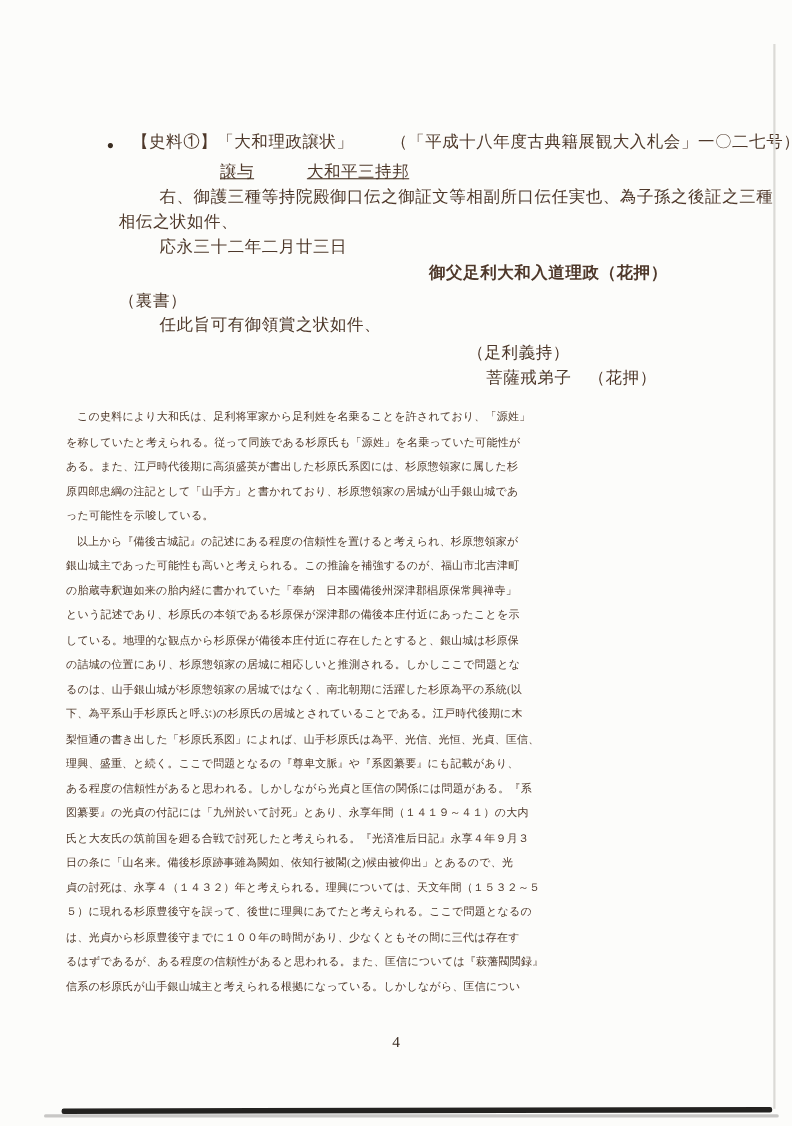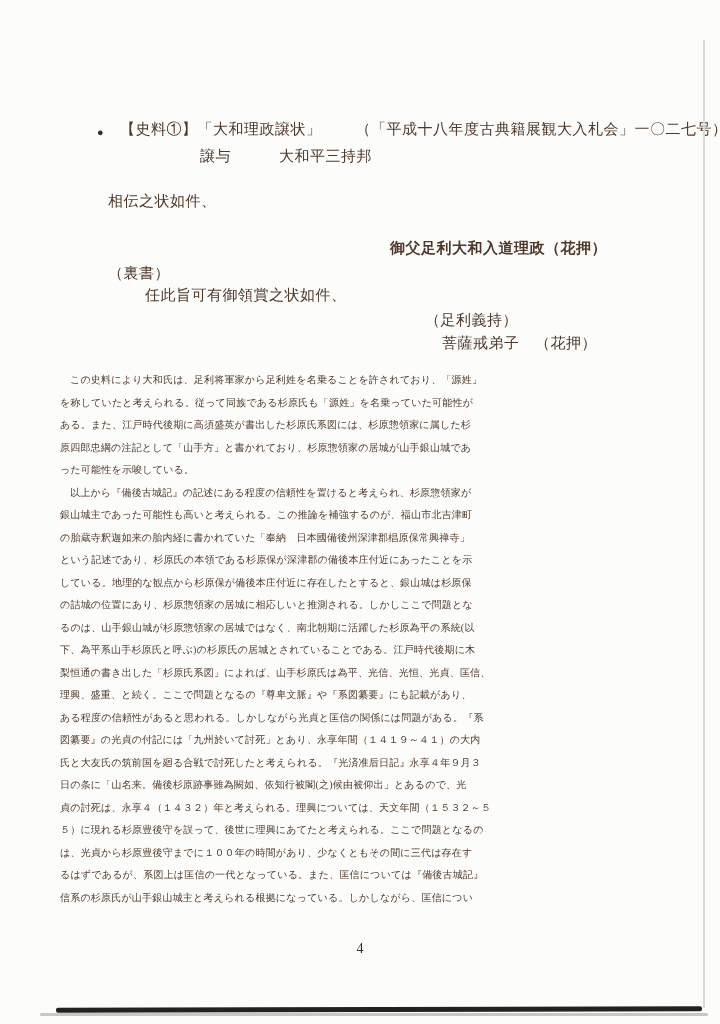--- a/index.html
+++ b/index.html
@@ -87,28 +87,30 @@
 
 <div class="scan-page">
 
   <span class="bullet">●</span>
 
   <div class="abs shiryo-line heading-row" style="left:120px; top:120px;">
     <span>【史料①】「大和理政譲状」</span>
     <span>（「平成十八年度古典籍展観大入札会」一〇二七号）</span>
   </div>
 
-  <div class="abs shiryo-line grant-row" style="left:200px; top:147px;">
+  <div class="abs shiryo-line grant-row" style="left:200px; top:147px;text-decoration:underline;">
     <span>譲与</span>
     <span>大和平三持邦</span>
   </div>
 
+  <div class="abs shiryo-line" style="left:145px; top:170px;">右、御護三種等持院殿御口伝之御証文等相副所口伝任実也、為子孫之後証之三種</div>
 
   <div class="abs shiryo-line" style="left:108px; top:192px;">相伝之状如件、</div>
 
+  <div class="abs shiryo-line" style="left:145px; top:215px;">応永三十二年二月廿三日</div>
 
   <div class="abs shiryo-line" style="left:390px; top:239px;font-weight:bold;">御父足利大和入道理政（花押）</div>
 
   <div class="abs shiryo-line" style="left:108px; top:264px;">（裏書）</div>
 
   <div class="abs shiryo-line" style="left:145px; top:286px;">任此旨可有御領賞之状如件、</div>
 
   <div class="abs shiryo-line" style="left:425px; top:311px;">（足利義持）</div>
 
   <div class="abs shiryo-line" style="left:442px; top:334px;">菩薩戒弟子　（花押）</div>
@@ -132,21 +134,21 @@
         <div class="tline">下、為平系山手杉原氏と呼ぶ)の杉原氏の居城とされていることである。江戸時代後期に木</div>
         <div class="tline">梨恒通の書き出した「杉原氏系図」によれば、山手杉原氏は為平、光信、光恒、光貞、匡信、</div>
         <div class="tline">理興、盛重、と続く。ここで問題となるの『尊卑文脈』や『系図纂要』にも記載があり、</div>
         <div class="tline">ある程度の信頼性があると思われる。しかしながら光貞と匡信の関係には問題がある。『系</div>
         <div class="tline">図纂要』の光貞の付記には「九州於いて討死」とあり、永享年間（１４１９～４１）の大内</div>
         <div class="tline">氏と大友氏の筑前国を廻る合戦で討死したと考えられる。『光済准后日記』永享４年９月３</div>
         <div class="tline">日の条に「山名来。備後杉原跡事雖為闕如、依知行被閣(之)候由被仰出」とあるので、光</div>
         <div class="tline">貞の討死は、永享４（１４３２）年と考えられる。理興については、天文年間（１５３２～５</div>
         <div class="tline">５）に現れる杉原豊後守を誤って、後世に理興にあてたと考えられる。ここで問題となるの</div>
         <div class="tline">は、光貞から杉原豊後守までに１００年の時間があり、少なくともその間に三代は存在す</div>
-        <div class="tline">るはずであるが、系図上は匡信の一代となっている。また、匡信については『備後古城記』</div>
+        <div class="tline">るはずであるが、ある程度の信頼性があると思われる。また、匡信については『萩藩閥閲録』</div>
         <div class="tline">信系の杉原氏が山手銀山城主と考えられる根拠になっている。しかしながら、匡信につい</div>
       </div>
   </div>
 
   <div class="page-number">4</div>
 
   <div class="scan-edge-right"></div>
   <div class="scan-edge-bottom-fade"></div>
   <div class="scan-edge-bottom"></div>
 

